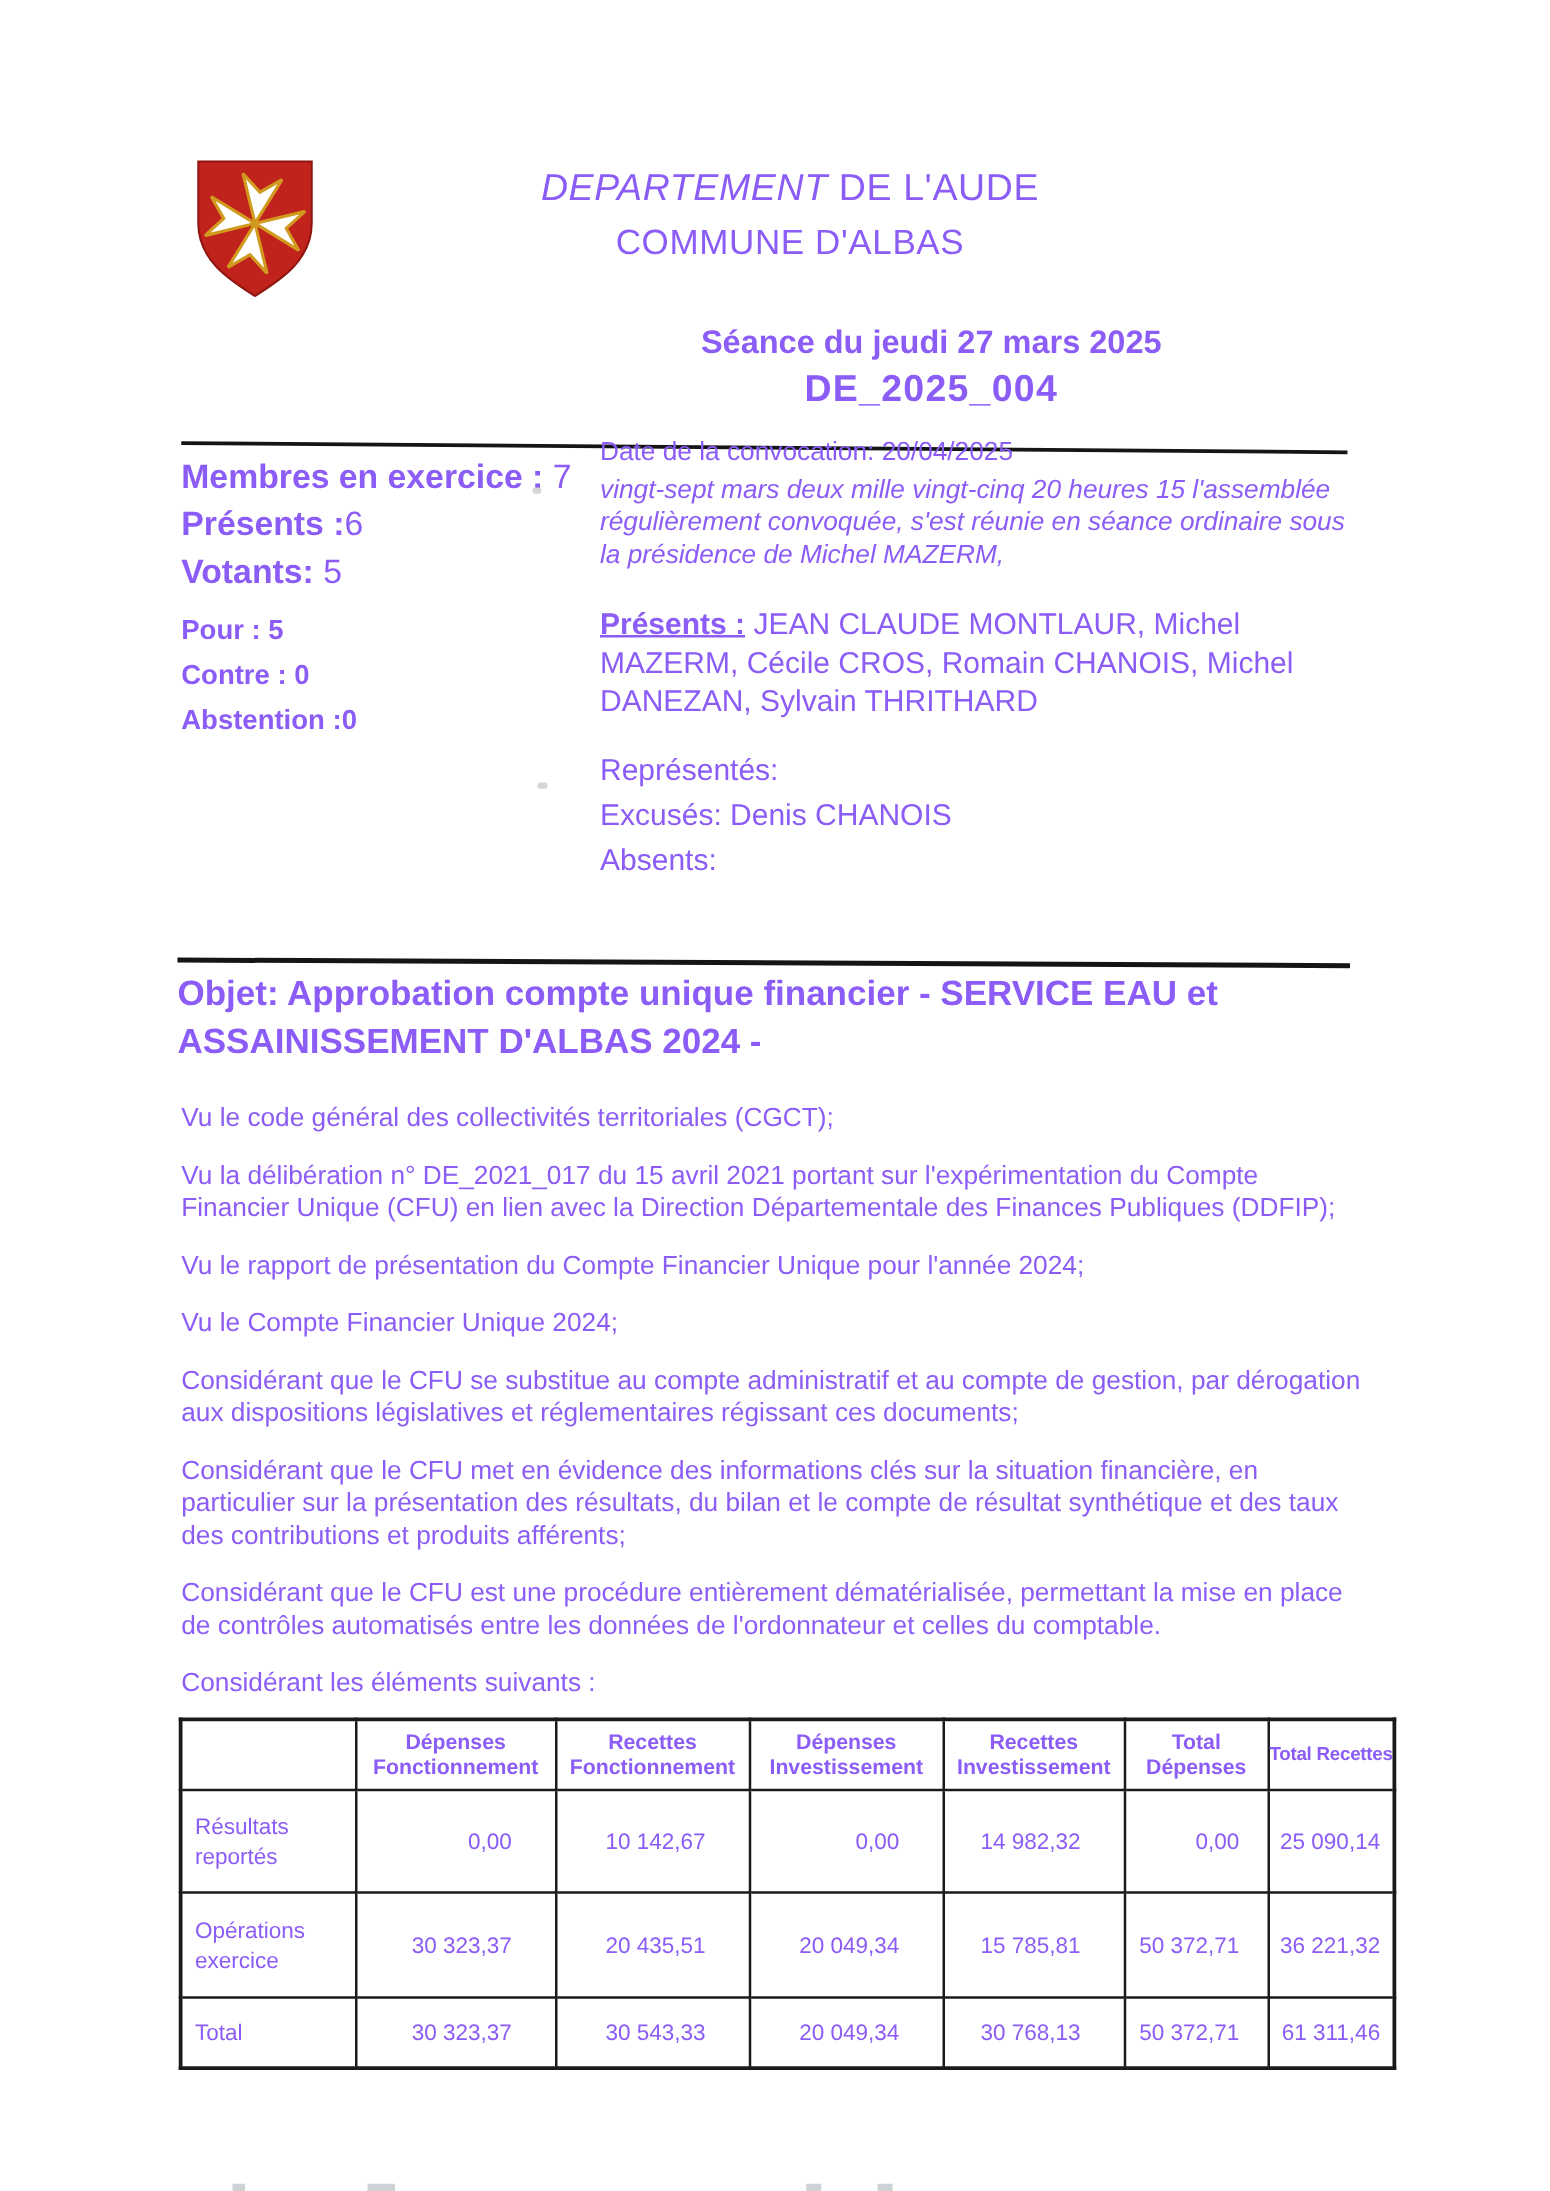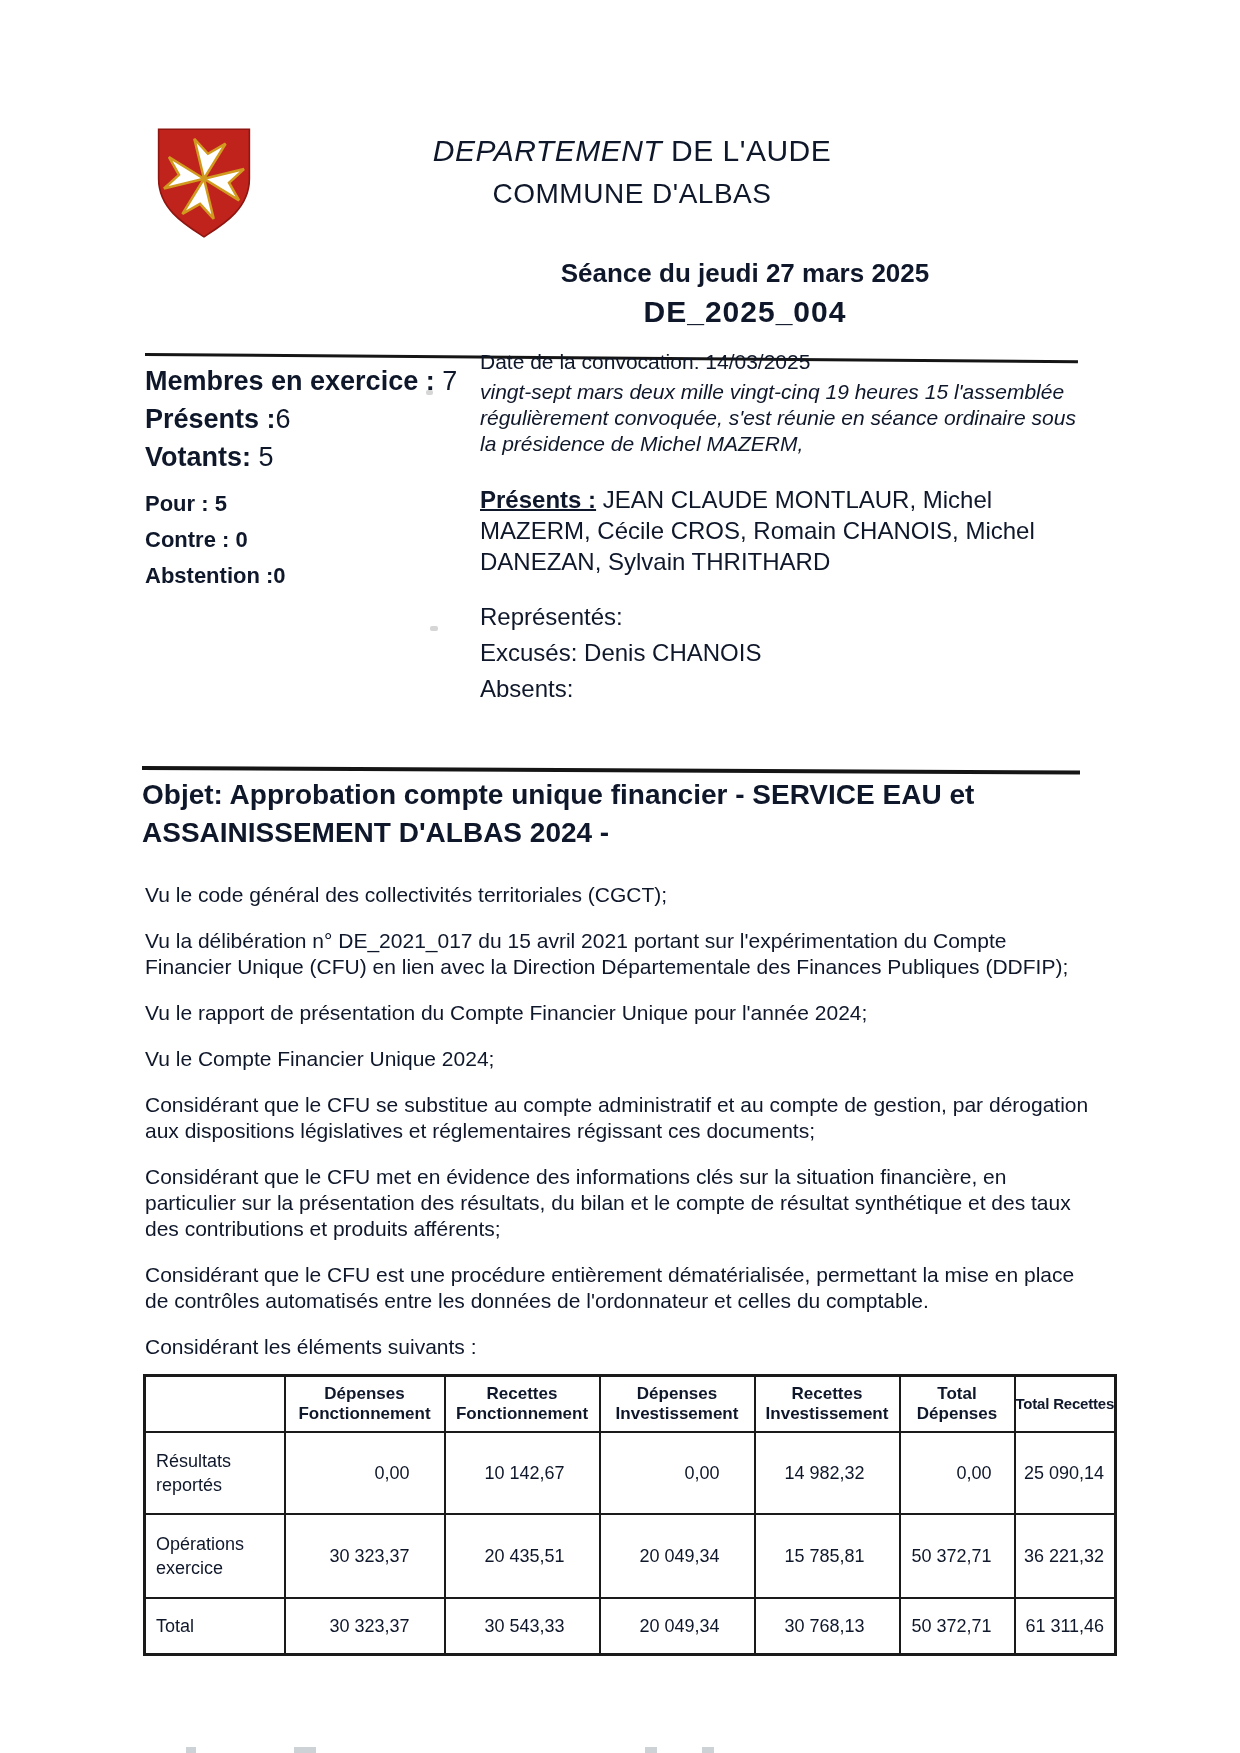--- a/index.html
+++ b/index.html
@@ -1,18 +1,18 @@
 <!DOCTYPE html>
 <html><head>
 <meta charset="utf-8">
 <style>
   html,body{margin:0;padding:0;background:#e8e8e8;}
   .page{
     position:relative;width:1240px;height:1753px;background:#ffffff;
-    font-family:"Liberation Sans",sans-serif;color:#0f172a;overflow:hidden;
+    font-family:"Liberation Sans",sans-serif;color:#8b5cf6;overflow:hidden;
     margin:0 auto;
   }
   .abs{position:absolute;}
   
   .coat{left:150px;top:126px;width:108px;height:114px;}
   .dept-header{left:332px;top:132px;width:600px;text-align:center;line-height:1.25;}
   .dept-line{font-size:30px;letter-spacing:.5px;}
   .dept-line .it{font-style:italic;}
   .commune-line{font-size:28px;margin-top:6px;letter-spacing:.5px;}
   .seance{left:470px;top:258px;width:550px;text-align:center;}
@@ -95,22 +95,22 @@
     <div class="big-row"><span>Présents :</span><span class="val">6</span></div>
     <div class="big-row"><span>Votants: </span><span class="val">5</span></div>
     <div class="vote-block">
       <div class="vote-row">Pour : 5</div>
       <div class="vote-row">Contre : 0</div>
       <div class="vote-row">Abstention :0</div>
     </div>
   </div>
 
   <div class="abs right-col">
-    <div class="convocation">Date de la convocation: 14/03/2025</div>
-    <div class="convocation-note">vingt-sept mars deux mille vingt-cinq 19 heures 15 l'assemblée régulièrement convoquée, s'est réunie en séance ordinaire sous la présidence de Michel MAZERM,</div>
+    <div class="convocation">Date de la convocation: 20/04/2025</div>
+    <div class="convocation-note">vingt-sept mars deux mille vingt-cinq 20 heures 15 l'assemblée régulièrement convoquée, s'est réunie en séance ordinaire sous la présidence de Michel MAZERM,</div>
     <div class="attendees"><span class="lbl">Présents :</span><span> JEAN CLAUDE MONTLAUR, Michel MAZERM, Cécile CROS, Romain CHANOIS, Michel DANEZAN, Sylvain THRITHARD</span></div>
     <div class="list-row first"><span class="lbl">Représentés:</span><span></span></div>
     <div class="list-row"><span class="lbl">Excusés:</span><span> Denis CHANOIS</span></div>
     <div class="list-row"><span class="lbl">Absents:</span><span></span></div>
   </div>
 
   <div class="abs rule rule-2"></div>
 
   <div class="abs objet">Objet: Approbation compte unique financier - SERVICE EAU et ASSAINISSEMENT D'ALBAS 2024 -</div>
 

